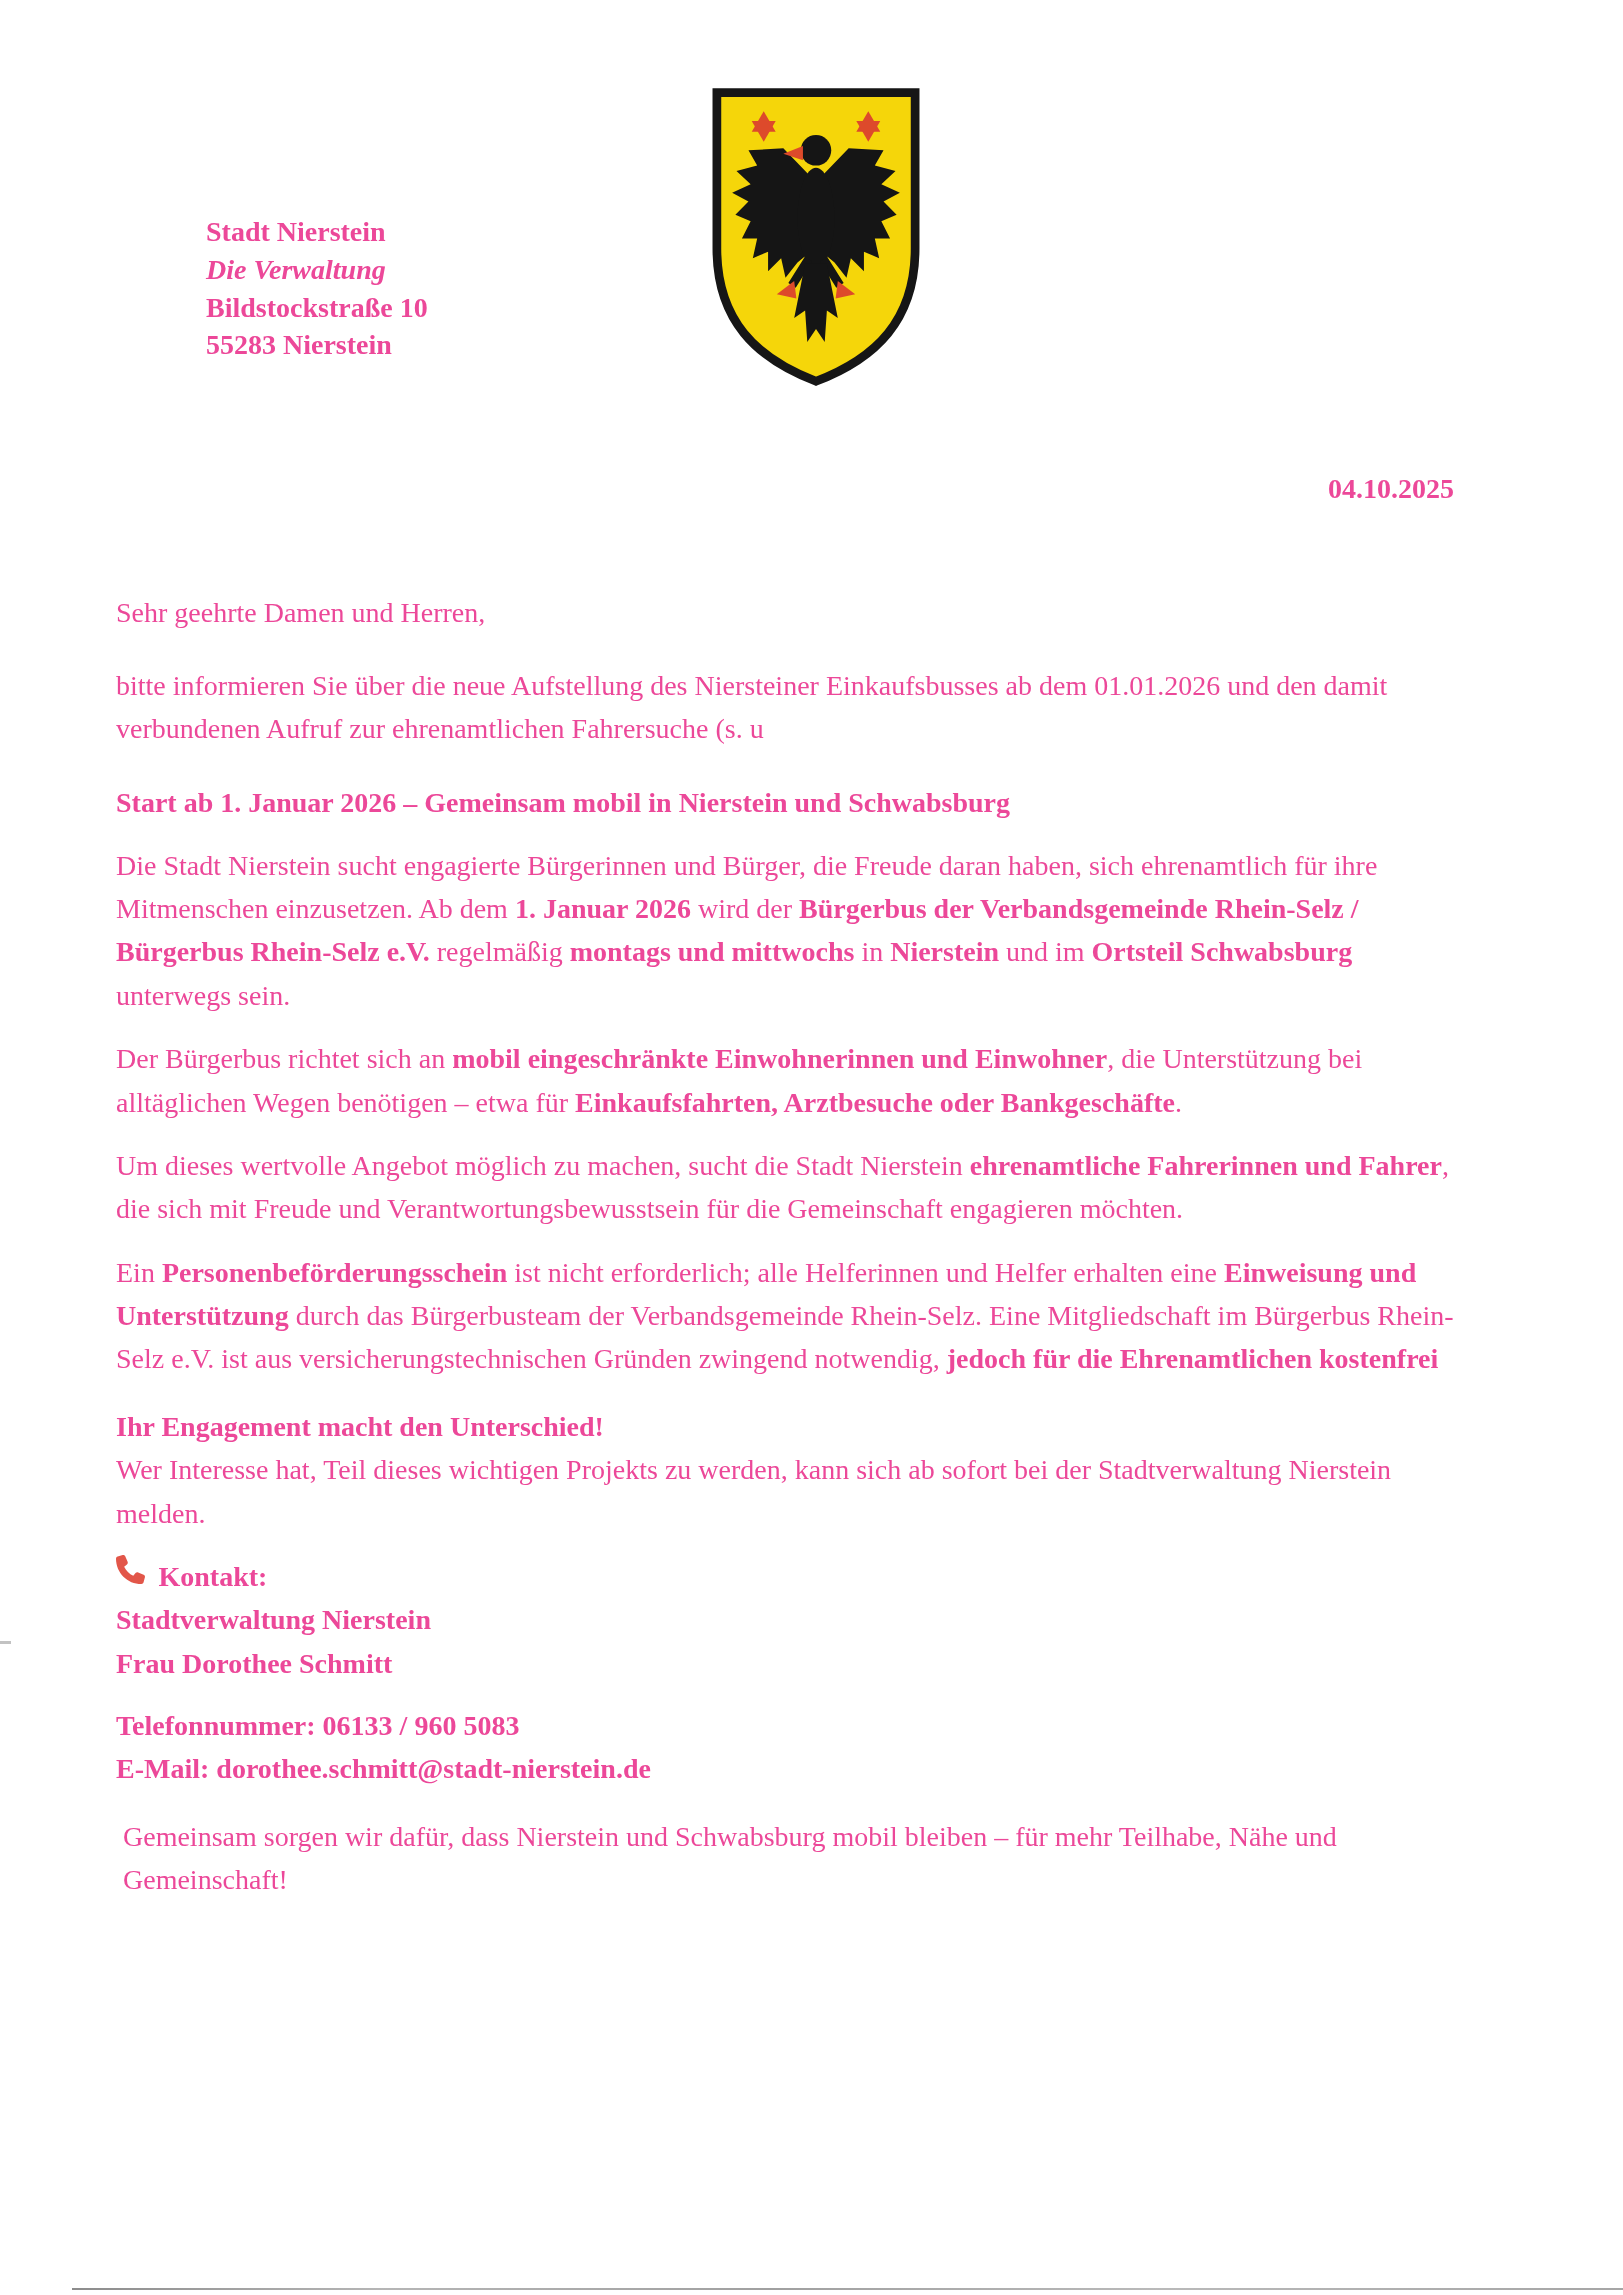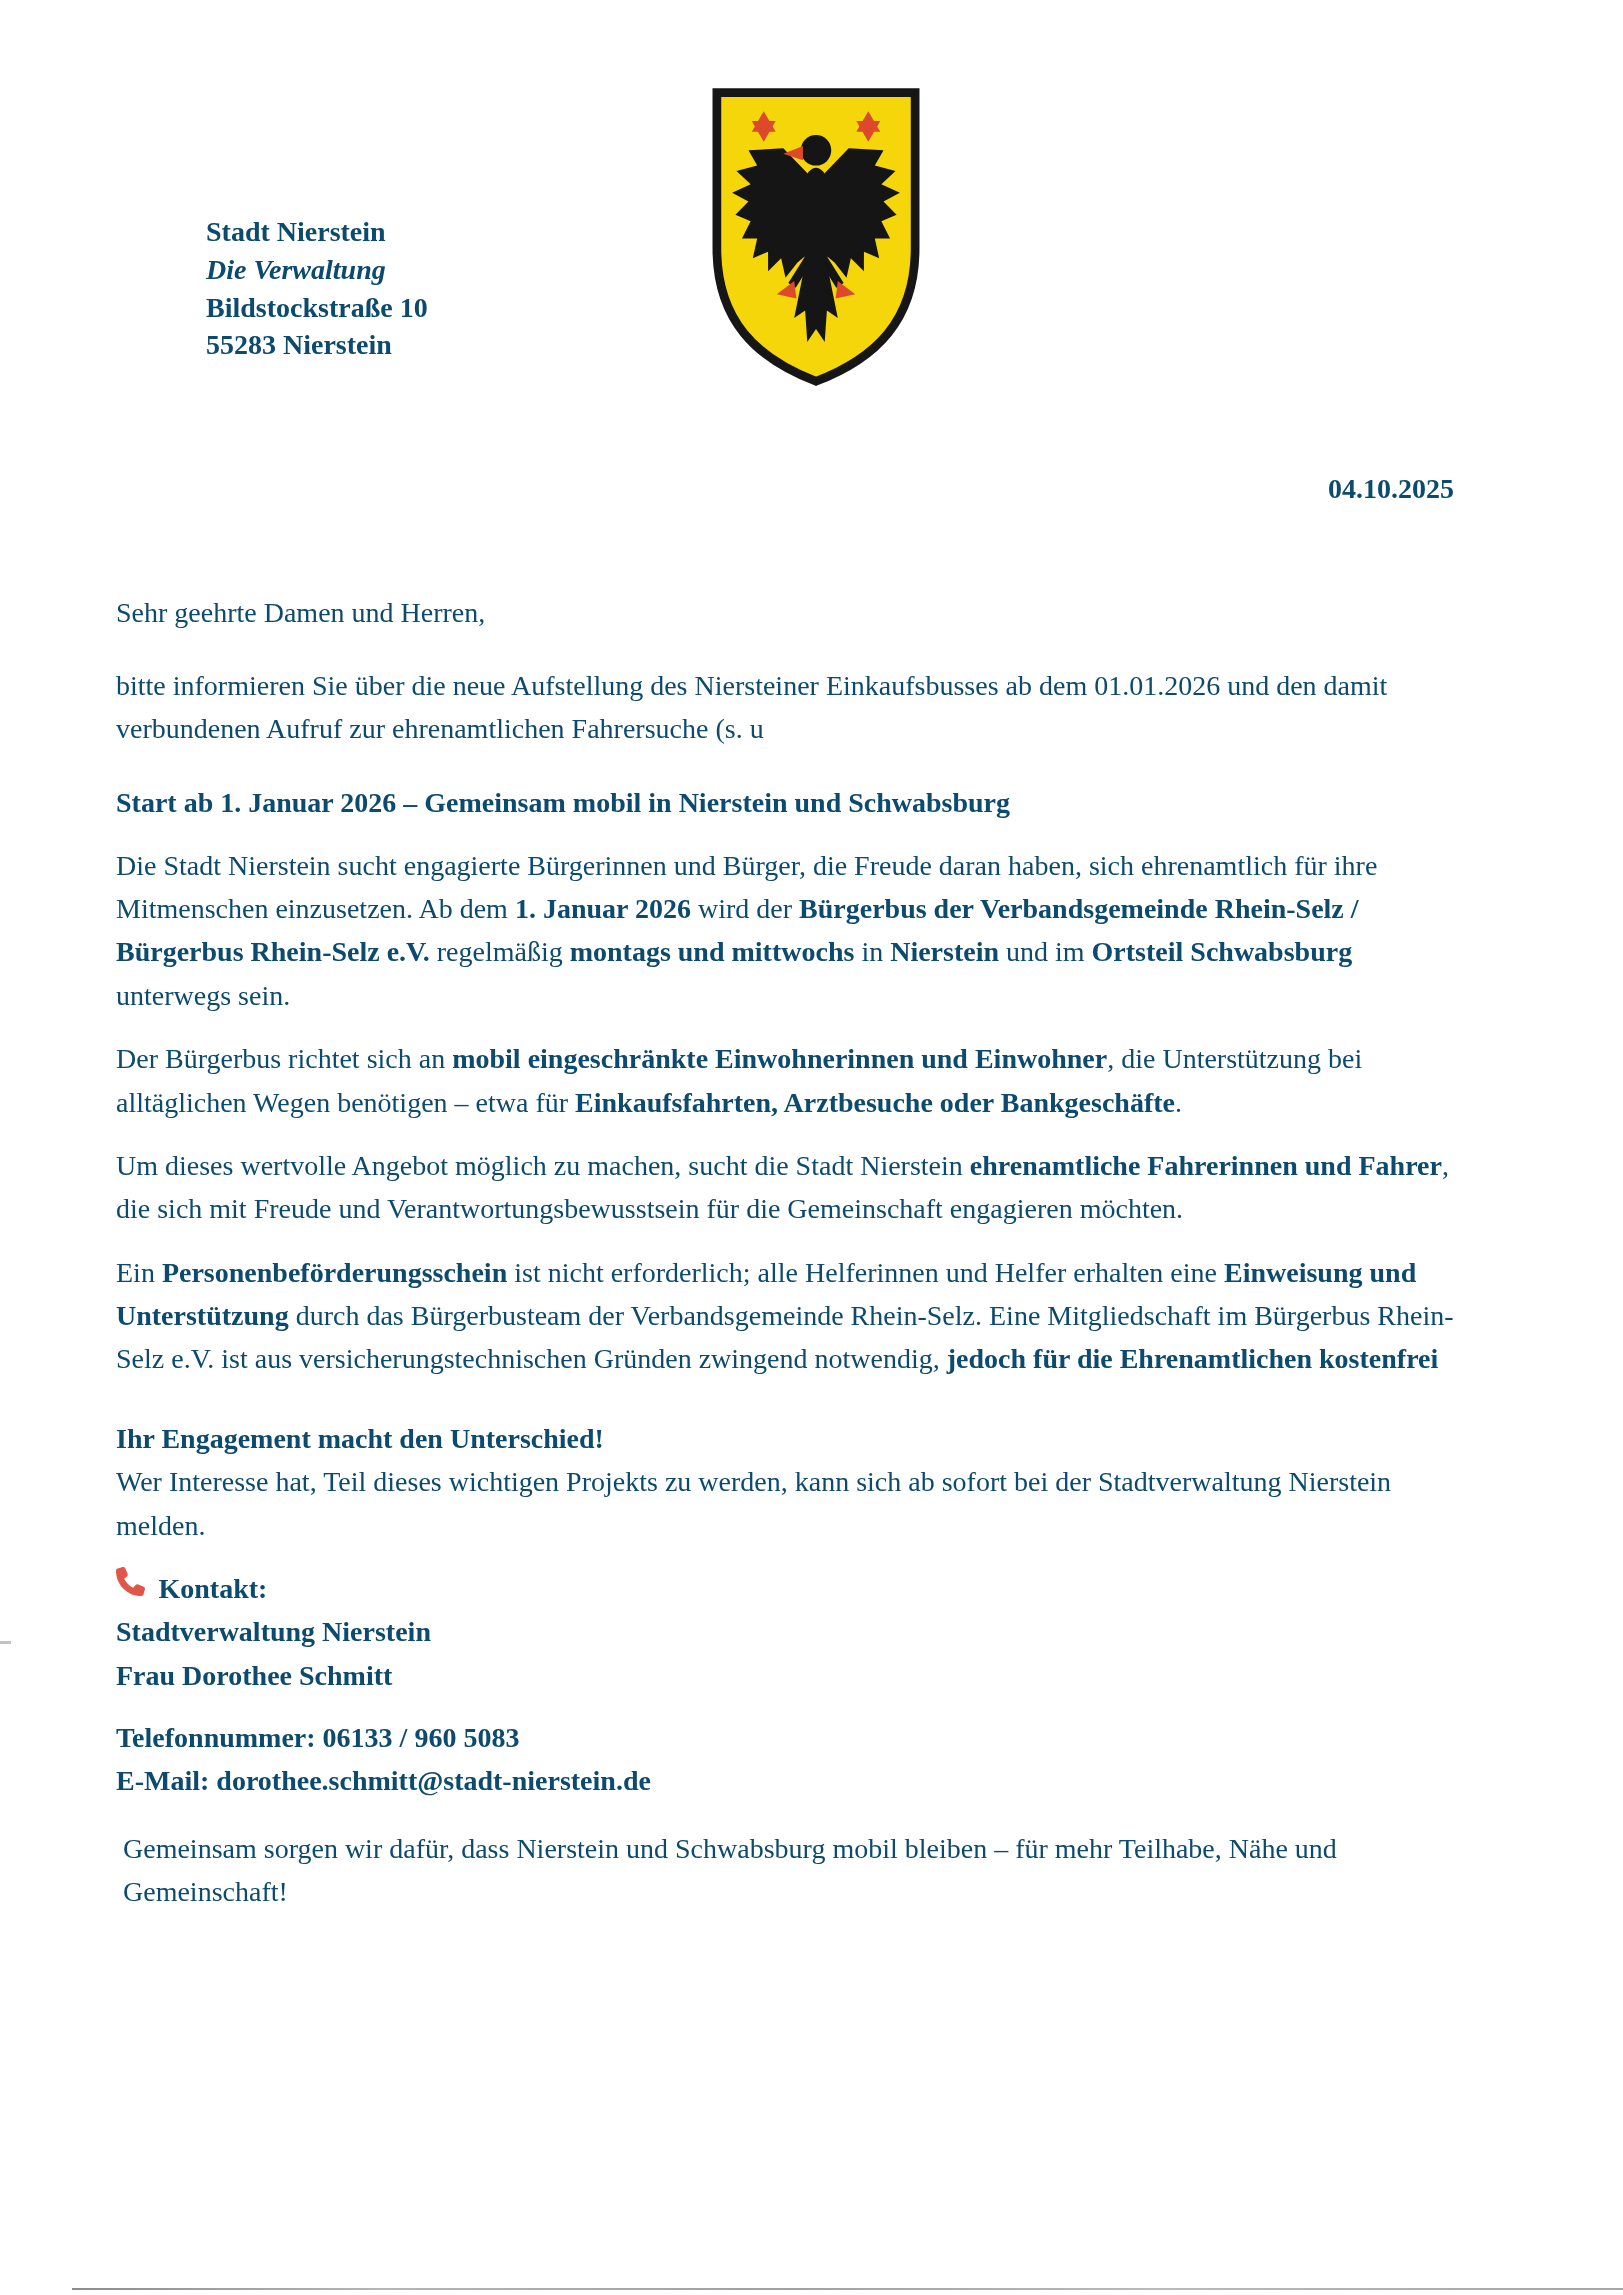--- a/index.html
+++ b/index.html
@@ -6,21 +6,21 @@
     margin: 0;
     padding: 0;
     background: #ffffff;
   }
   .page {
     position: relative;
     width: 1623px;
     height: 2295px;
     background: #ffffff;
     font-family: "Liberation Serif", serif;
-    color: #0c4a6e;
+    color: #ec4899;
     font-size: 28px;
     line-height: 1.55;
     overflow: hidden;
   }
   .b { font-weight: bold; }
   .i { font-style: italic; }
   .block { display: block; }
 
   .crest {
     position: absolute;
@@ -63,21 +63,21 @@
   .subheadline {
     font-size: 28px;
     font-weight: bold;
     margin: 31px 0 0;
     line-height: 1.5;
   }
 
   p { margin: 0; }
   .body-p { margin: 20px 0 0; }
 
-  .engagement { margin: 36px 0 0; }
+  .engagement { margin: 24px 0 0; }
 
   .contact { margin: 20px 0 0; }
   .contact-label-row { display: flex; align-items: flex-start; }
   .phone-icon {
     display: inline-flex;
     width: 29px;
     margin-right: 13.5px;
   }
   .contact-details { margin: 18.6px 0 0; }
   .closing { margin: 24px 7px 0; }

